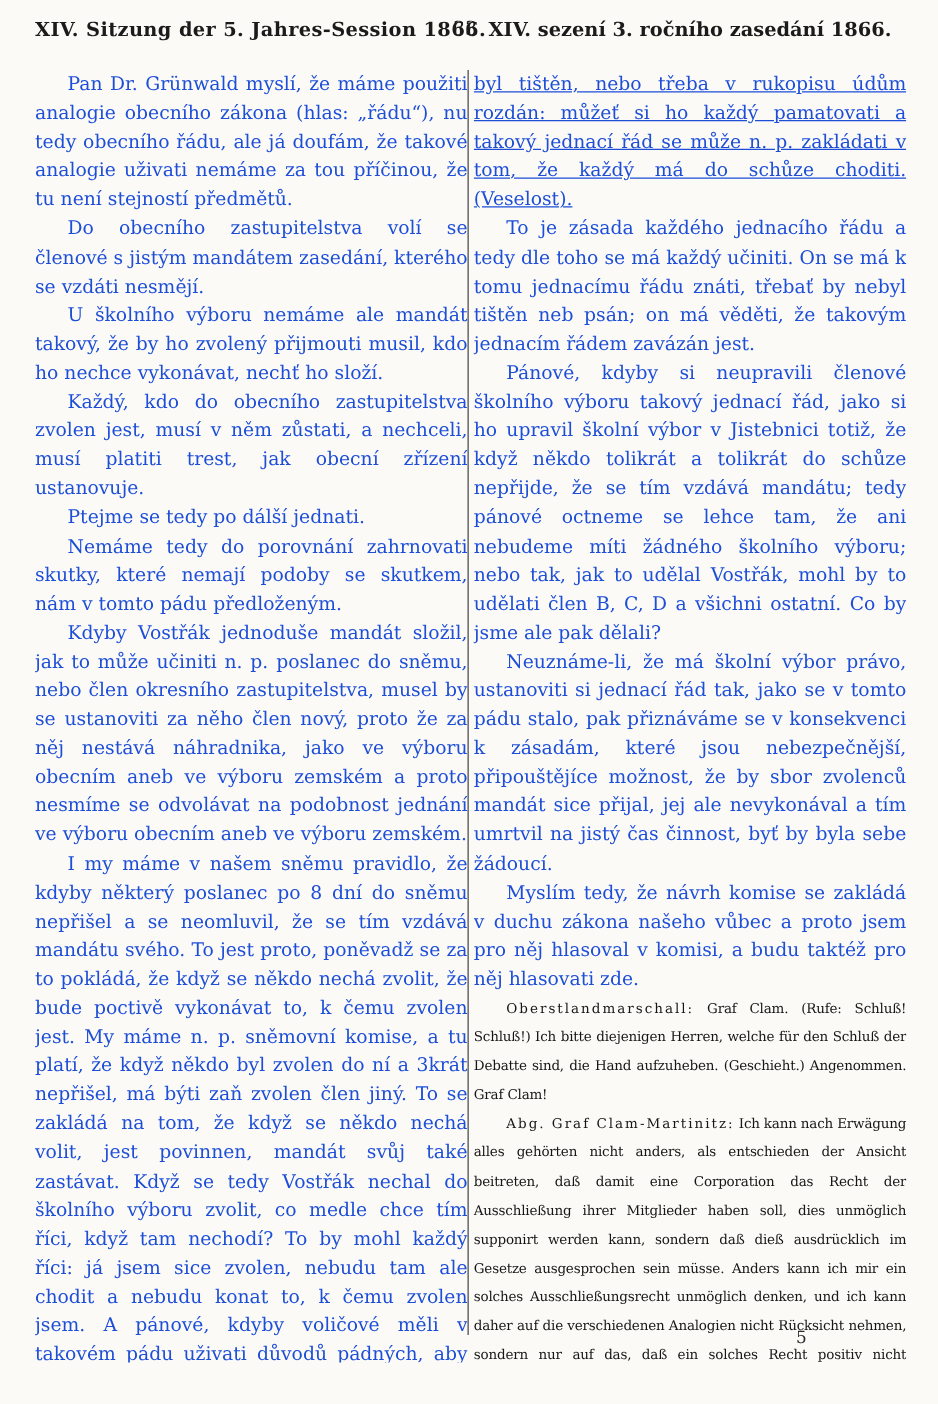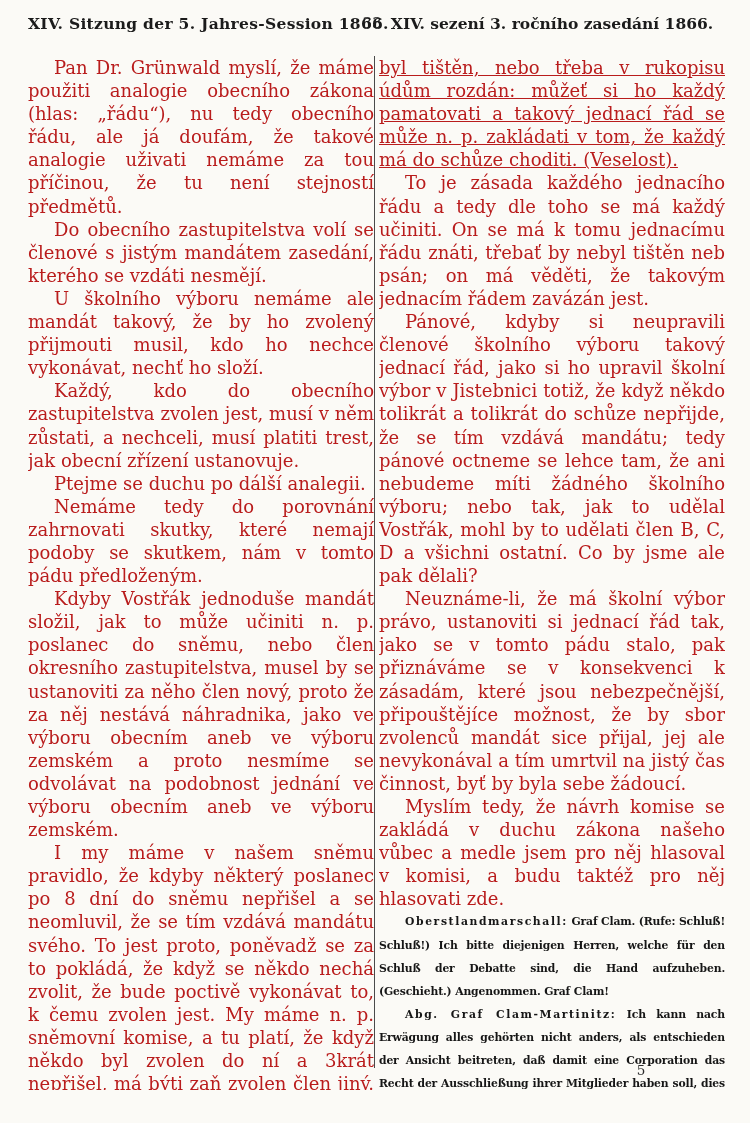--- a/index.html
+++ b/index.html
@@ -27,28 +27,28 @@
     overflow:hidden;text-align:justify;
   }
   .col-left{left:28px;}
   .col-right{left:379px;}
   .divider{
     position:absolute;top:56px;left:374px;width:1px;height:1012px;
     background:#4a4a4a;
   }
   .p{
     margin:0;padding:0;
-    font-size:18px;line-height:23.1px;
+    font-size:15px;line-height:23.1px;
     text-indent:26px;
-    color:#b91c1c;
+    color:#1d4ed8;
   }
   .p.noindent{text-indent:0;text-decoration:underline;}
   .fraktur{
     font-size:10.8px;line-height:23.1px;
-    font-weight:bold;color:#161616;
+    font-weight:normal;color:#161616;
     letter-spacing:-0.15px;
   }
   .speaker{letter-spacing:1.6px;}
   .sig{
     position:absolute;left:626px;top:1062px;width:30px;
     font-size:13.5px;color:#2a2a2a;text-align:center;
   }
 </style>
 </head>
 <body>
@@ -59,33 +59,33 @@
     <div class="htitle h-left">XIV. Sitzung der 5. Jahres-Session 1866.</div>
     <div class="htitle h-num">33</div>
     <div class="htitle h-right">XIV. sezení 3. ročního zasedání 1866.</div>
   </div>
 
   <div class="col col-left">
     <p class="p">Pan Dr. Grünwald myslí, že máme použiti analogie obecního zákona (hlas: „řádu“), nu tedy obecního řádu, ale já doufám, že takové analogie uživati nemáme za tou příčinou, že tu není stejností předmětů.</p>
     <p class="p">Do obecního zastupitelstva volí se členové s jistým mandátem zasedání, kterého se vzdáti nesmějí.</p>
     <p class="p">U školního výboru nemáme ale mandát takový, že by ho zvolený přijmouti musil, kdo ho nechce vykonávat, nechť ho složí.</p>
     <p class="p">Každý, kdo do obecního zastupitelstva zvolen jest, musí v něm zůstati, a nechceli, musí platiti trest, jak obecní zřízení ustanovuje.</p>
-    <p class="p">Ptejme se duchu po dálší analegii.</p>
+    <p class="p">Ptejme se tedy po dálší jednati.</p>
     <p class="p">Nemáme tedy do porovnání zahrnovati skutky, které nemají podoby se skutkem, nám v tomto pádu předloženým.</p>
     <p class="p">Kdyby Vostřák jednoduše mandát složil, jak to může učiniti n. p. poslanec do sněmu, nebo člen okresního zastupitelstva, musel by se ustanoviti za něho člen nový, proto že za něj nestává náhradnika, jako ve výboru obecním aneb ve výboru zemském a proto nesmíme se odvolávat na podobnost jednání ve výboru obecním aneb ve výboru zemském.</p>
     <p class="p">I my máme v našem sněmu pravidlo, že kdyby některý poslanec po 8 dní do sněmu nepřišel a se neomluvil, že se tím vzdává mandátu svého. To jest proto, poněvadž se za to pokládá, že když se někdo nechá zvolit, že bude poctivě vykonávat to, k čemu zvolen jest. My máme n. p. sněmovní komise, a tu platí, že když někdo byl zvolen do ní a 3krát nepřišel, má býti zaň zvolen člen jiný. To se zakládá na tom, že když se někdo nechá volit, jest povinnen, mandát svůj také zastávat. Když se tedy Vostřák nechal do školního výboru zvolit, co medle chce tím říci, když tam nechodí? To by mohl každý říci: já jsem sice zvolen, nebudu tam ale chodit a nebudu konat to, k čemu zvolen jsem. A pánové, kdyby voličové měli v takovém pádu uživati důvodů pádných, aby jak pan dr. Grünwald praví, zvolence svého přivedli k tomu, aby povinnosti své plnil, tu by museli uživati prostředků velmi pádných, poněvadž zákon o tom ničeho neustanovuje. Když v zákonu stojí, že ten, kdo do nějakého správního sboru zvolen jest, dostává mandát, jednati za voliče a když stran toho mandátu není nic zvláštního ustanoveno, tedy přijímá zvolenec mandát neobmezený. V mandátu takovém leží ale dle ducha zákona našeho zajisté právo, aby si mohli mandataři ustanoviti n. p. jakýsi jednací řád. Pan posl. dr. Eisenstein, co starosta zastupitelstva okresního v Sedlci ovšem praví, že byl školní výbor vyzván, aby řád svůj jednací předložil, ale že jej nepodal. Avšak není to nikde předepsáno, že každý jednací řád se musí skládati z mnoha §§., nýbrž může třeba se skládati jen z jednoho článku, a není třeba, aby</p>
   </div>
 
   <div class="divider"></div>
 
   <div class="col col-right">
     <p class="p noindent">byl tištěn, nebo třeba v rukopisu údům rozdán: můžeť si ho každý pamatovati a takový jednací řád se může n. p. zakládati v tom, že každý má do schůze choditi. (Veselost).</p>
     <p class="p">To je zásada každého jednacího řádu a tedy dle toho se má každý učiniti. On se má k tomu jednacímu řádu znáti, třebať by nebyl tištěn neb psán; on má věděti, že takovým jednacím řádem zavázán jest.</p>
     <p class="p">Pánové, kdyby si neupravili členové školního výboru takový jednací řád, jako si ho upravil školní výbor v Jistebnici totiž, že když někdo tolikrát a tolikrát do schůze nepřijde, že se tím vzdává mandátu; tedy pánové octneme se lehce tam, že ani nebudeme míti žádného školního výboru; nebo tak, jak to udělal Vostřák, mohl by to udělati člen B, C, D a všichni ostatní. Co by jsme ale pak dělali?</p>
     <p class="p">Neuznáme-li, že má školní výbor právo, ustanoviti si jednací řád tak, jako se v tomto pádu stalo, pak přiznáváme se v konsekvenci k zásadám, které jsou nebezpečnější, připouštějíce možnost, že by sbor zvolenců mandát sice přijal, jej ale nevykonával a tím umrtvil na jistý čas činnost, byť by byla sebe žádoucí.</p>
-    <p class="p">Myslím tedy, že návrh komise se zakládá v duchu zákona našeho vůbec a medle jsem pro něj hlasoval v komisi, a budu taktéž pro něj hlasovati zde.</p>
+    <p class="p">Myslím tedy, že návrh komise se zakládá v duchu zákona našeho vůbec a proto jsem pro něj hlasoval v komisi, a budu taktéž pro něj hlasovati zde.</p>
     <p class="p fraktur"><span class="speaker">Oberstlandmarschall:</span> <span>Graf Clam. (Rufe: Schluß! Schluß!) Ich bitte diejenigen Herren, welche für den Schluß der Debatte sind, die Hand aufzuheben. (Geschieht.) Angenommen. Graf Clam!</span></p>
     <p class="p fraktur"><span class="speaker">Abg. Graf Clam-Martinitz:</span> <span>Ich kann nach Erwägung alles gehörten nicht anders, als entschieden der Ansicht beitreten, daß damit eine Corporation das Recht der Ausschließung ihrer Mitglieder haben soll, dies unmöglich supponirt werden kann, sondern daß dieß ausdrücklich im Gesetze ausgesprochen sein müsse. Anders kann ich mir ein solches Ausschließungsrecht unmöglich denken, und ich kann daher auf die verschiedenen Analogien nicht Rücksicht nehmen, sondern nur auf das, daß ein solches Recht positiv nicht ausgesprochen ist. Wenn der Herr Vorredner auf das Nichterscheinen des Landtagsabgeordneten im Landtage hinweist, so erlaube ich mir darauf aufmerksam zu machen, daß das ein Zusatz-Artikel der Landesordnung ist, daß dieses nicht Sache der Geschäftsordnung, sondern ein Zusatzartikel zur Landesordnung, also ein Gesetz für den Landtag ist; darin liegt der große Unterschied. Ich möchte aber auch weiter darauf hinweisen, daß, wenn schon von dem Gemeindegesetze die Rede war und von dem, was in der Gemeinde geschehen kann, der §. 44 des Gemeindegesetzes mir den direkten Beweis liefert, daß ein solches Recht nicht besteht, weil sonst die Verfügung des §. 44 des Gemeindegesetzes überflüssig wäre, nämlich insoferne sie anders lauten müßte, denn dort steht, was, wenn nach 2 oder 3maliger Einberufung die Mit-</span></p>
   </div>
 
   <div class="sig">5</div>
 
 </div>
 
 </body></html>

